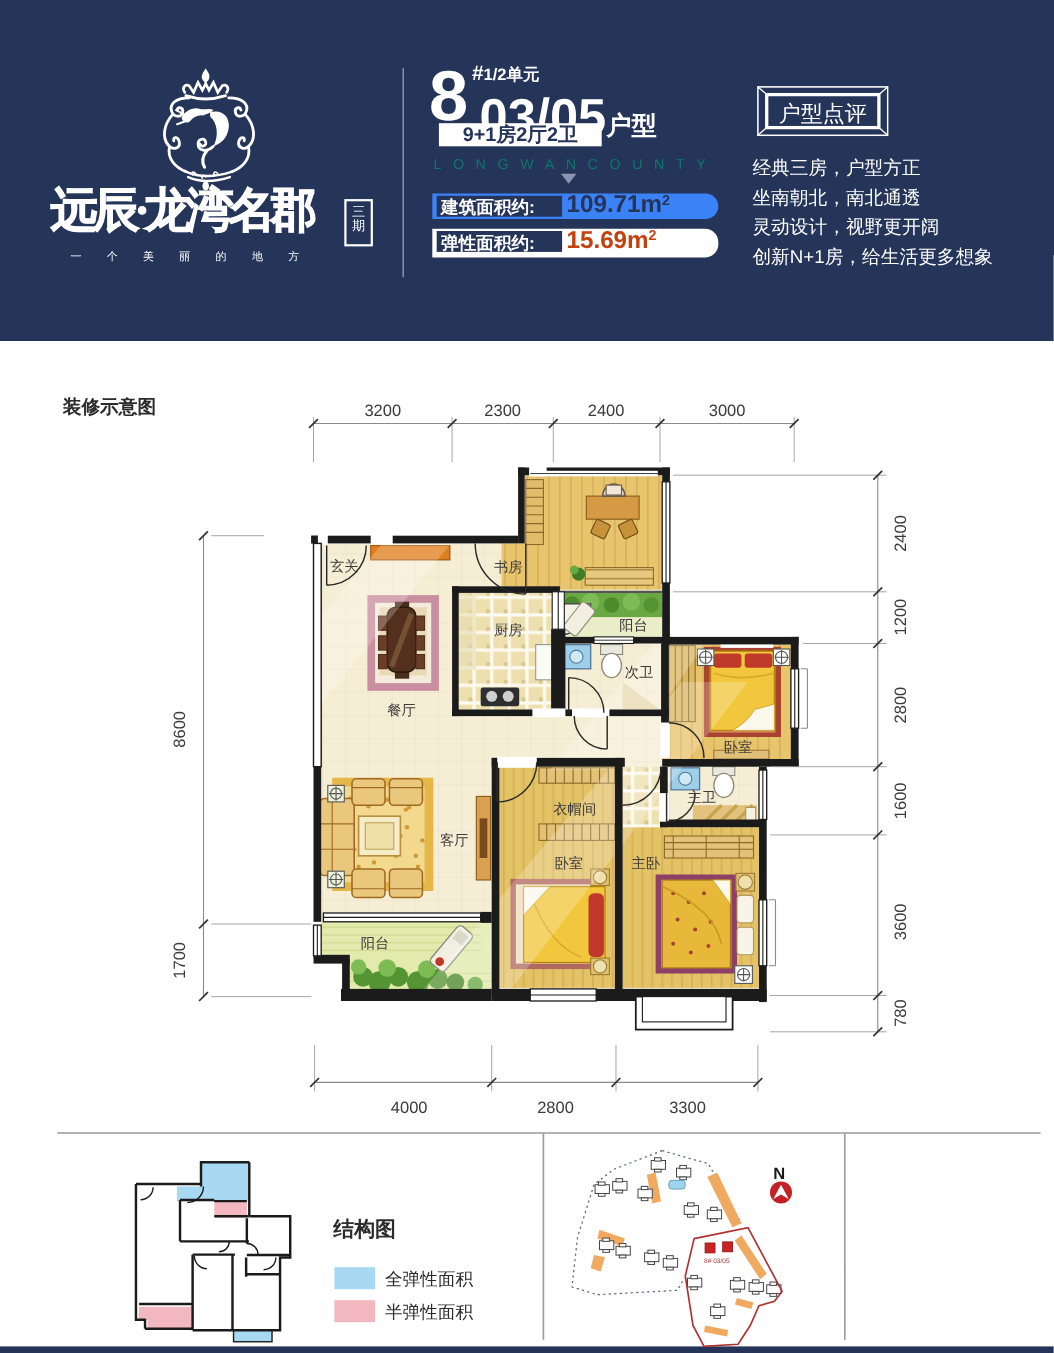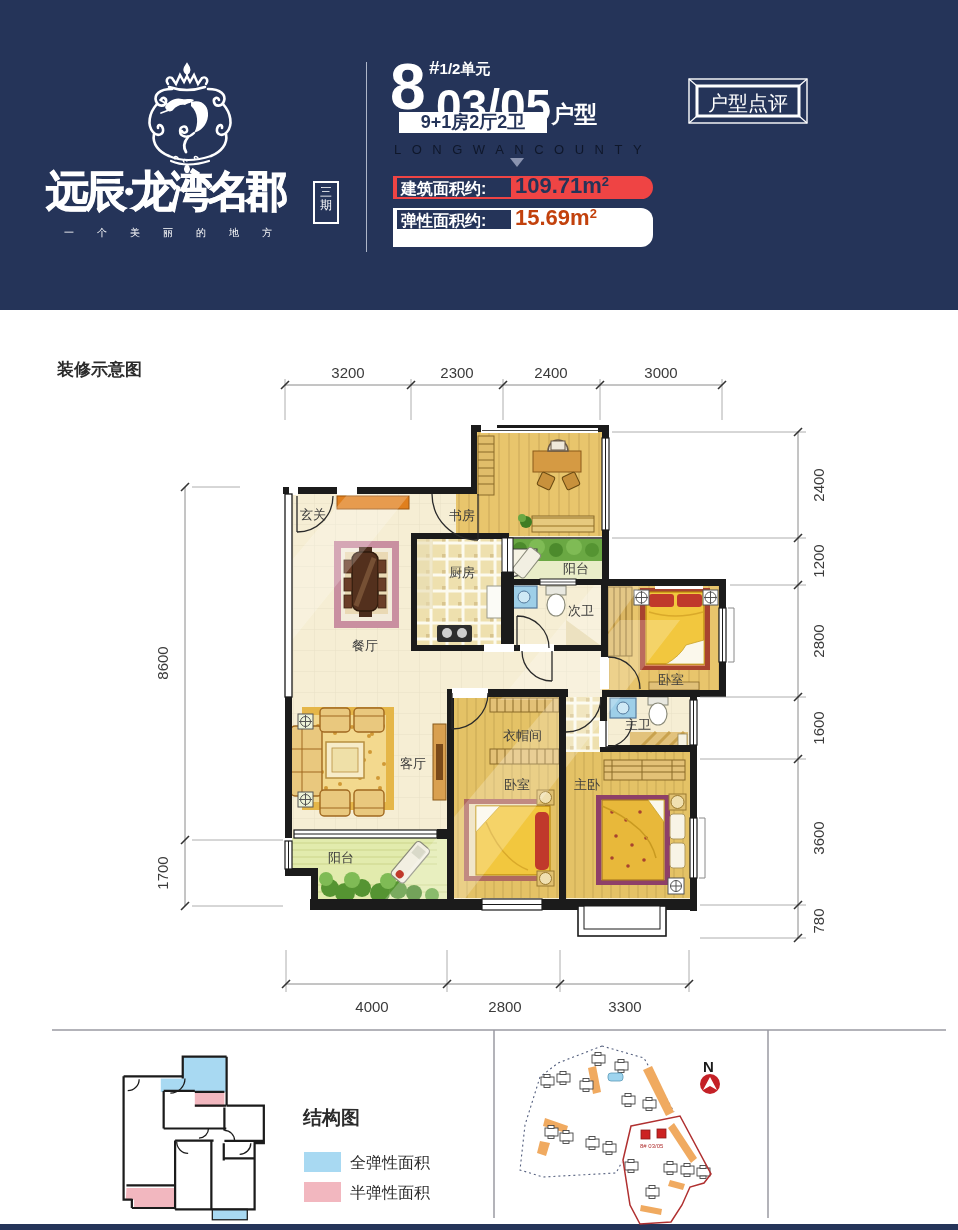--- a/index.html
+++ b/index.html
@@ -55,47 +55,48 @@
 <div class="abs" style="left:366px;top:62px;width:1px;height:190px;background:#aeb6c9;"></div>
 
 <div class="abs wt" style="left:390px;top:55px;font-size:64px;font-weight:bold;line-height:64px;">8</div>
 
 <div class="abs wt" style="left:429px;top:57px;font-size:15px;font-weight:bold;"><span style="font-size:19px;">#</span>1/2单元</div>
 
 <div class="abs wt" style="left:436px;top:80px;font-size:46px;font-weight:bold;line-height:52px;">03/05<span style="font-size:23px;font-weight:bold;">户型</span></div>
 
 <div class="abs" style="left:399px;top:112px;width:148px;height:21px;background:#ffffff;color:#253459;font-size:18px;font-weight:bold;text-align:center;line-height:21px;">9+1房2厅2卫</div>
 
-<div class="abs" style="left:394px;top:142px;color:#0f172a;font-size:13px;letter-spacing:10.5px;white-space:nowrap;">LONGWANCOUNTY</div>
+<div class="abs" style="left:394px;top:142px;color:#0f766e;font-size:13px;letter-spacing:10.5px;white-space:nowrap;">LONGWANCOUNTY</div>
 
 <div class="abs" style="left:510px;top:158px;width:0;height:0;border-left:7px solid transparent;border-right:7px solid transparent;border-top:9px solid #8b94b0;"></div>
 
-<div class="abs" style="left:393px;top:176px;width:260px;height:23px;background:#ef4444;border-radius:0 12px 12px 0;">
+<div class="abs" style="left:393px;top:176px;width:260px;height:23px;background:#3b82f6;border-radius:0 12px 12px 0;">
   <div class="abs" style="left:4px;top:2px;width:114px;height:19px;background:#253459;"></div>
   <div class="abs wt" style="left:8px;top:3px;font-size:16px;font-weight:bold;">建筑面积约:</div>
   <div class="abs" style="left:122px;top:-3px;color:#253459;font-size:22px;font-weight:bold;">109.71m<span style="font-size:13px;vertical-align:7px;">2</span></div>
 </div>
 
-<div class="abs" style="left:393px;top:208px;width:260px;height:39px;background:#fff;border-radius:0 12px 12px 0;">
+<div class="abs" style="left:393px;top:208px;width:260px;height:26px;background:#fff;border-radius:0 12px 12px 0;">
   <div class="abs" style="left:4px;top:2px;width:114px;height:19px;background:#253459;"></div>
   <div class="abs wt" style="left:8px;top:3px;font-size:16px;font-weight:bold;">弹性面积约:</div>
   <div class="abs" style="left:122px;top:-3px;color:#c2410c;font-size:22px;font-weight:bold;">15.69m<span style="font-size:13px;vertical-align:7px;">2</span></div>
 </div>
 
 <svg class="abs" style="left:688px;top:78px;" width="120" height="46" viewBox="0 0 120 46">
   <rect x="1" y="1" width="118" height="44" fill="none" stroke="#fff" stroke-width="1.4"></rect>
   <rect x="9" y="8" width="102" height="30" fill="none" stroke="#fff" stroke-width="3"></rect>
   <line x1="1" y1="1" x2="9" y2="8" stroke="#fff" stroke-width="1.2"></line>
   <line x1="119" y1="1" x2="111" y2="8" stroke="#fff" stroke-width="1.2"></line>
   <line x1="1" y1="45" x2="9" y2="38" stroke="#fff" stroke-width="1.2"></line>
   <line x1="119" y1="45" x2="111" y2="38" stroke="#fff" stroke-width="1.2"></line>
 </svg>
 
 <div class="abs wt" style="left:688px;top:90px;width:120px;text-align:center;font-size:20px;font-weight:normal;">户型点评</div>
 
+<div class="abs wt" style="left:684px;top:139px;font-size:17px;line-height:27px;white-space:nowrap;">经典三房，户型方正<br>坐南朝北，南北通透<br>灵动设计，视野更开阔<br>创新N+1房，给生活更多想象</div>
 
 <svg class="abs" style="left:0;top:330px;" width="958" height="700" viewBox="0 330 958 700">
 <defs>
 <pattern id="planks" width="10" height="10" patternUnits="userSpaceOnUse">
           <rect width="10" height="10" fill="#e8c56c"></rect>
           <line x1="9" y1="0" x2="9" y2="10" stroke="#d3b05e" stroke-width="1.4"></line>
         </pattern>
 <pattern id="planks2" width="9" height="9" patternUnits="userSpaceOnUse">
           <rect width="9" height="9" fill="#e4c266"></rect>
           <line x1="8" y1="0" x2="8" y2="9" stroke="#cfae58" stroke-width="1.3"></line>

